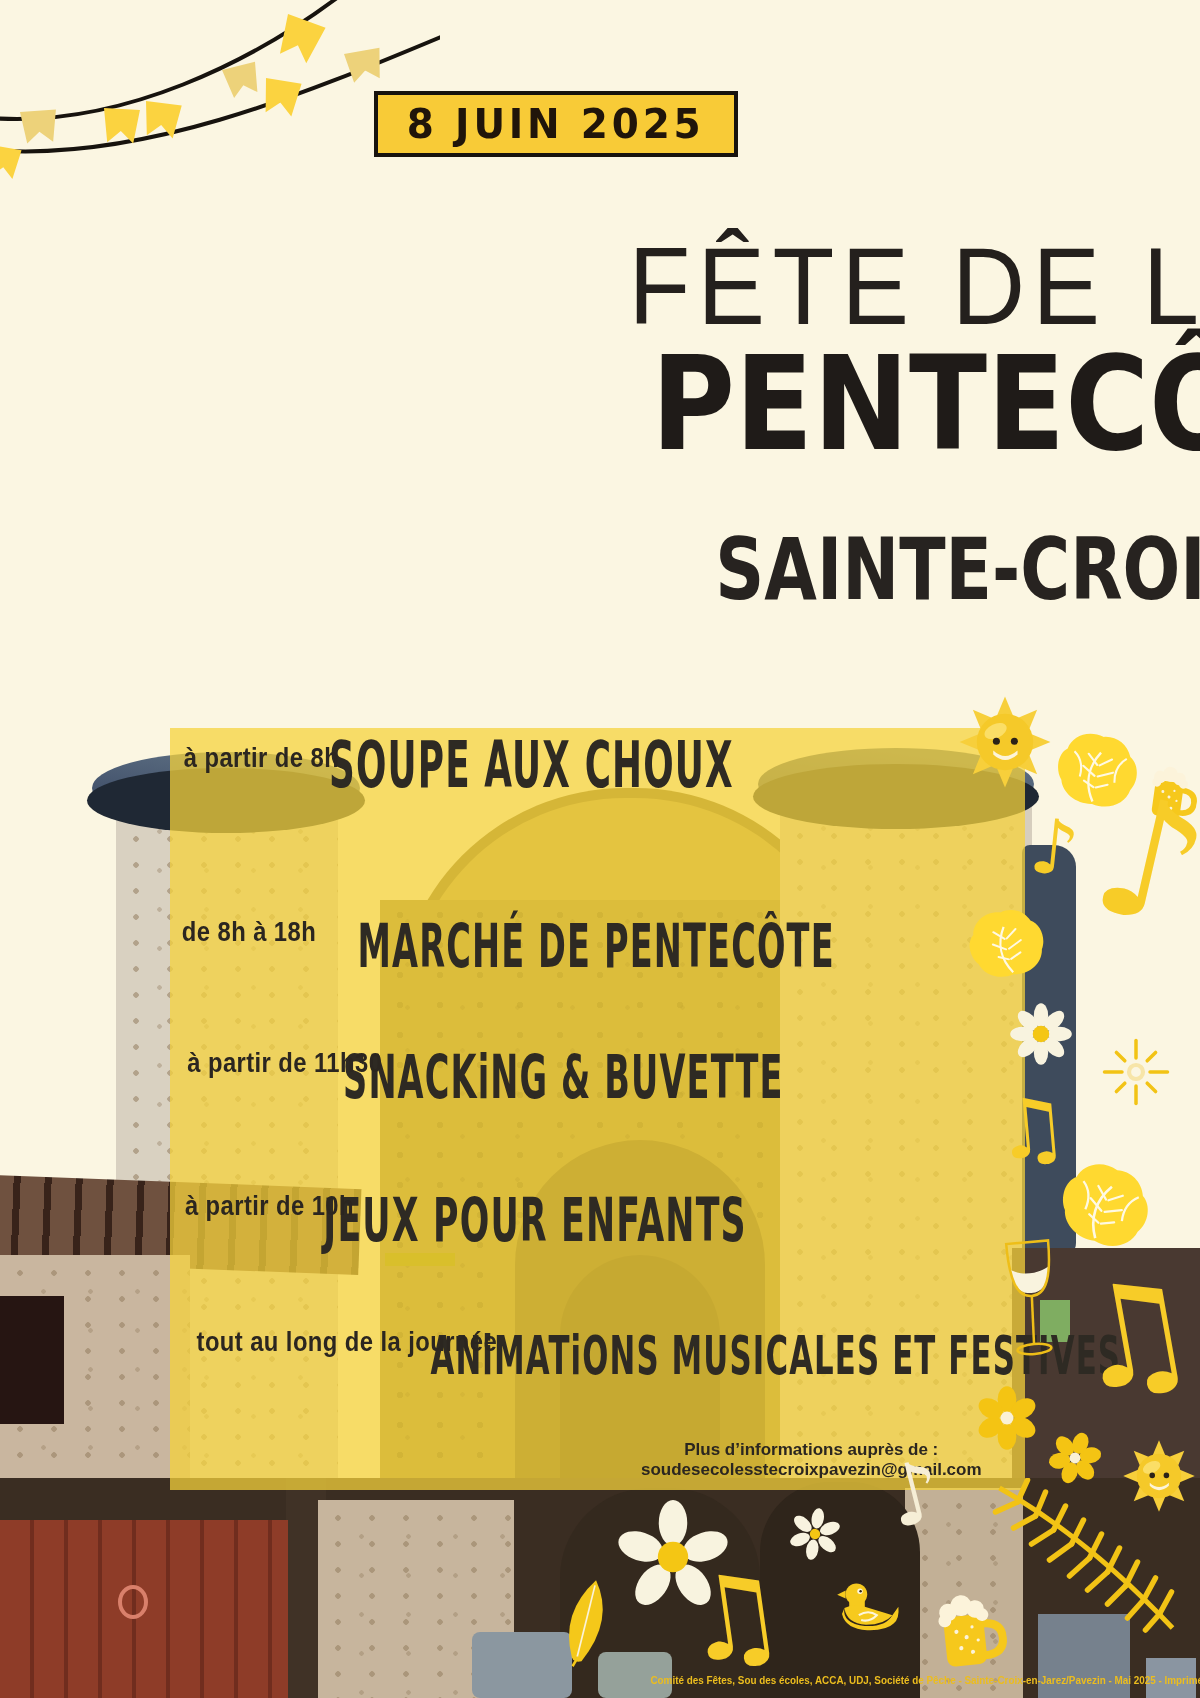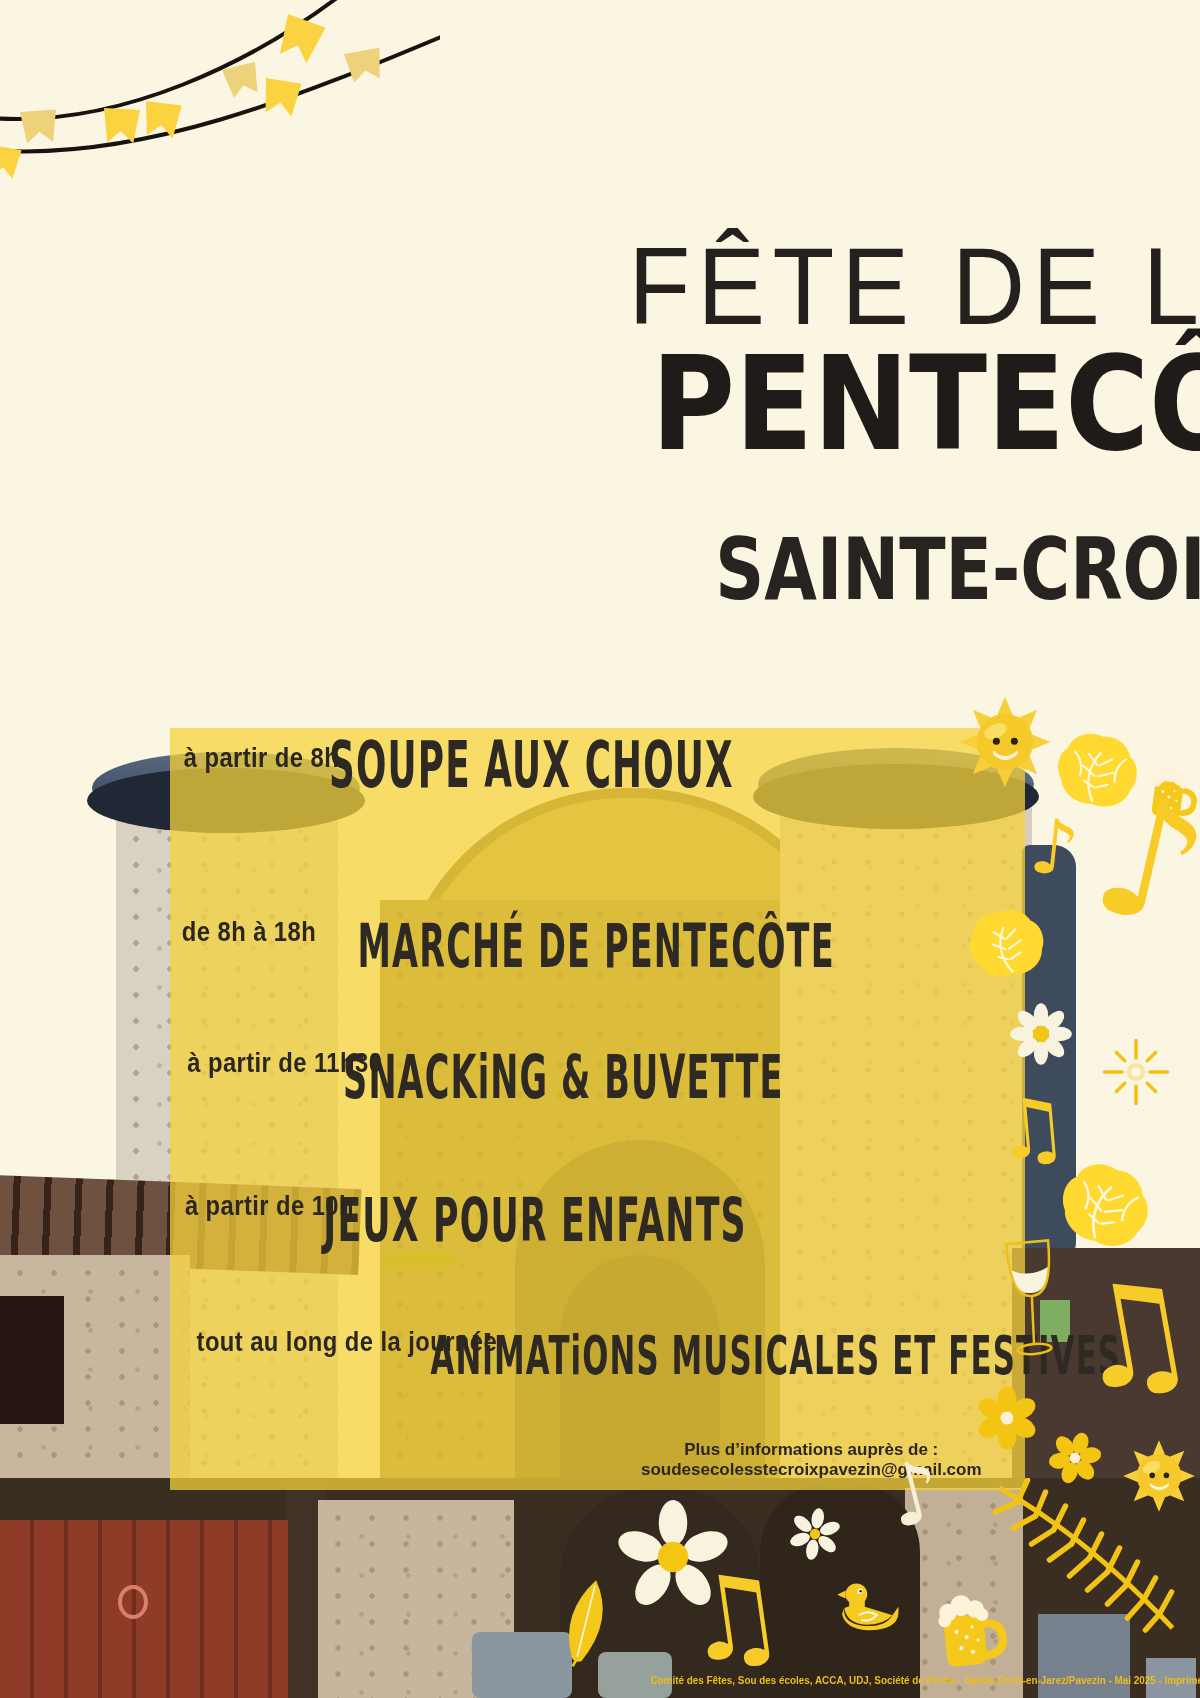--- a/index.html
+++ b/index.html
@@ -151,20 +151,23 @@
         <g transform="translate(344 54) rotate(-10)">
             <polygon points="0,0 36,0 31,30 18,20 5,30" fill="#EDD27A"></polygon>
           </g>
         <g transform="translate(-8 145) rotate(10)">
             <polygon points="0,0 30,0 26,30 15,20 4,30" fill="#FBD340"></polygon>
           </g>
       </g>
     </svg>
   </div>
 
+  <div class="datebox">
+    <span>8 JUIN 2025</span>
+  </div>
   <div class="title1">
     <span>FÊTE DE LA</span>
   </div>
   <div class="title2">
     <span>PENTECÔTE</span>
   </div>
   <div class="loc">
     <span>SAINTE-CROIX-EN-JAREZ</span>
   </div>
 

